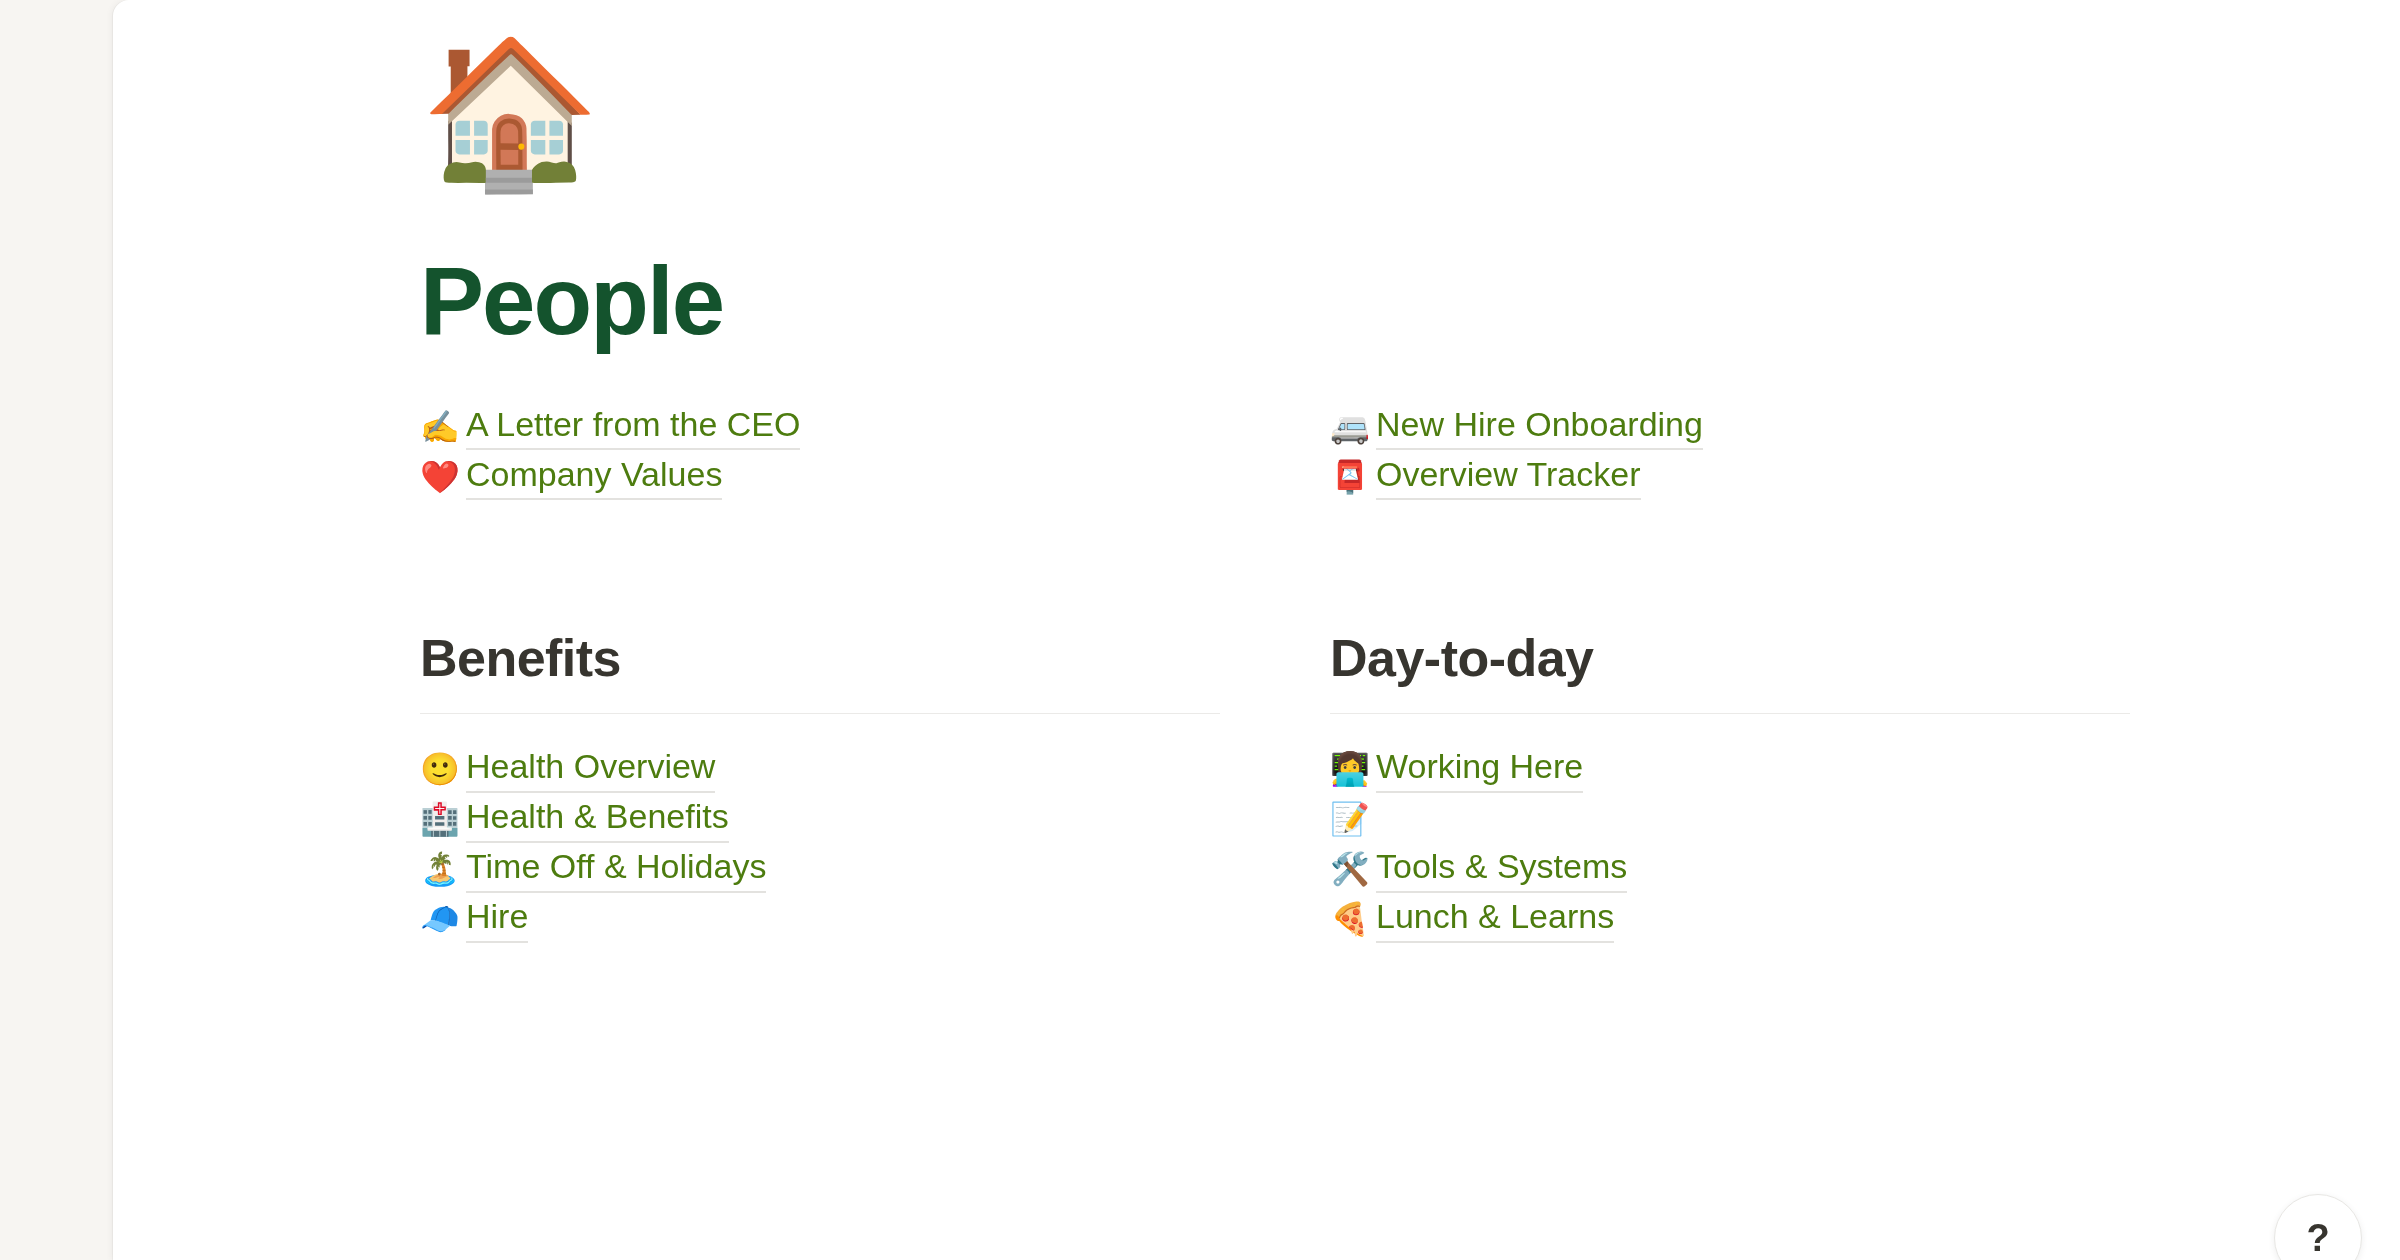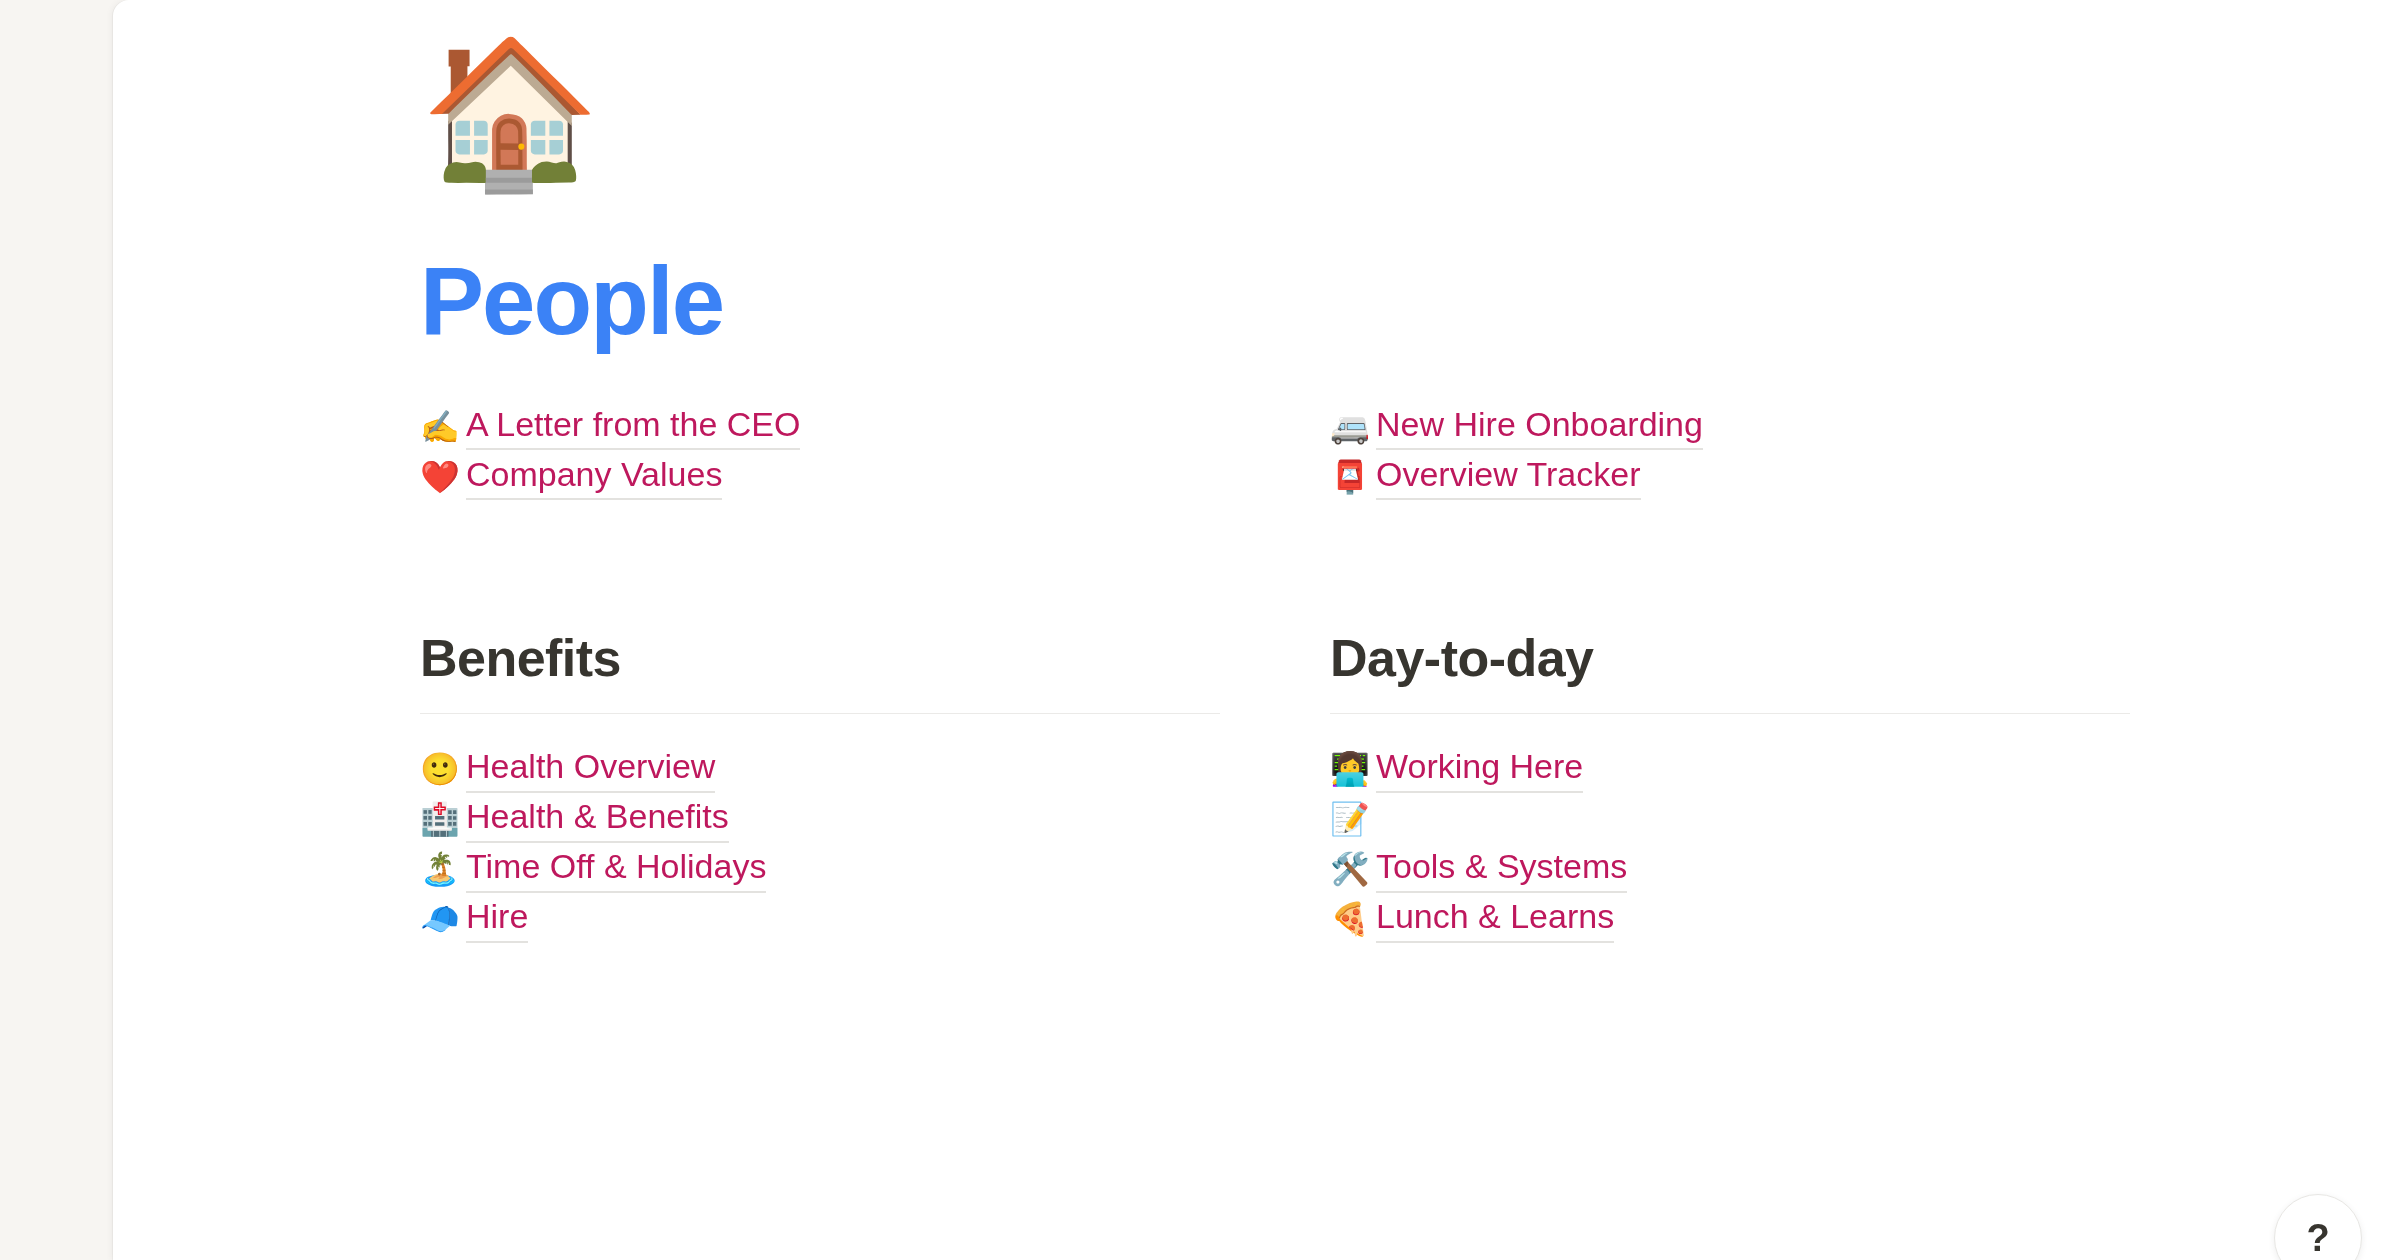--- a/index.html
+++ b/index.html
@@ -67,21 +67,21 @@
     margin-top: 40px;
     height: 160px;
     display: block;
     font-family: "DejaVu Sans", "Liberation Sans", sans-serif;
   }
 
   
   .page-title {
     font-size: 96px;
     font-weight: 700;
-    color: #3b82f6;
+    color: #14532d;
     letter-spacing: -0.02em;
     line-height: 1.1;
     margin: 0;
     padding-top: 48px;
     padding-bottom: 4px;
   }
 
   
   .columns {
     display: flex;
@@ -110,21 +110,21 @@
     font-size: 32px;
     line-height: 1;
     width: 46px;
     flex: 0 0 46px;
     text-align: left;
     font-family: "DejaVu Sans", "Liberation Sans", sans-serif;
   }
   .link-text {
     font-size: 34px;
     font-weight: 500;
-    color: #be185d;
+    color: #4d7c0f;
     border-bottom: 2px solid #e3e2df;
     line-height: 1.25;
     padding-bottom: 3px;
     white-space: nowrap;
   }
 
   
   .section-block {
     margin-top: 17px;
   }

